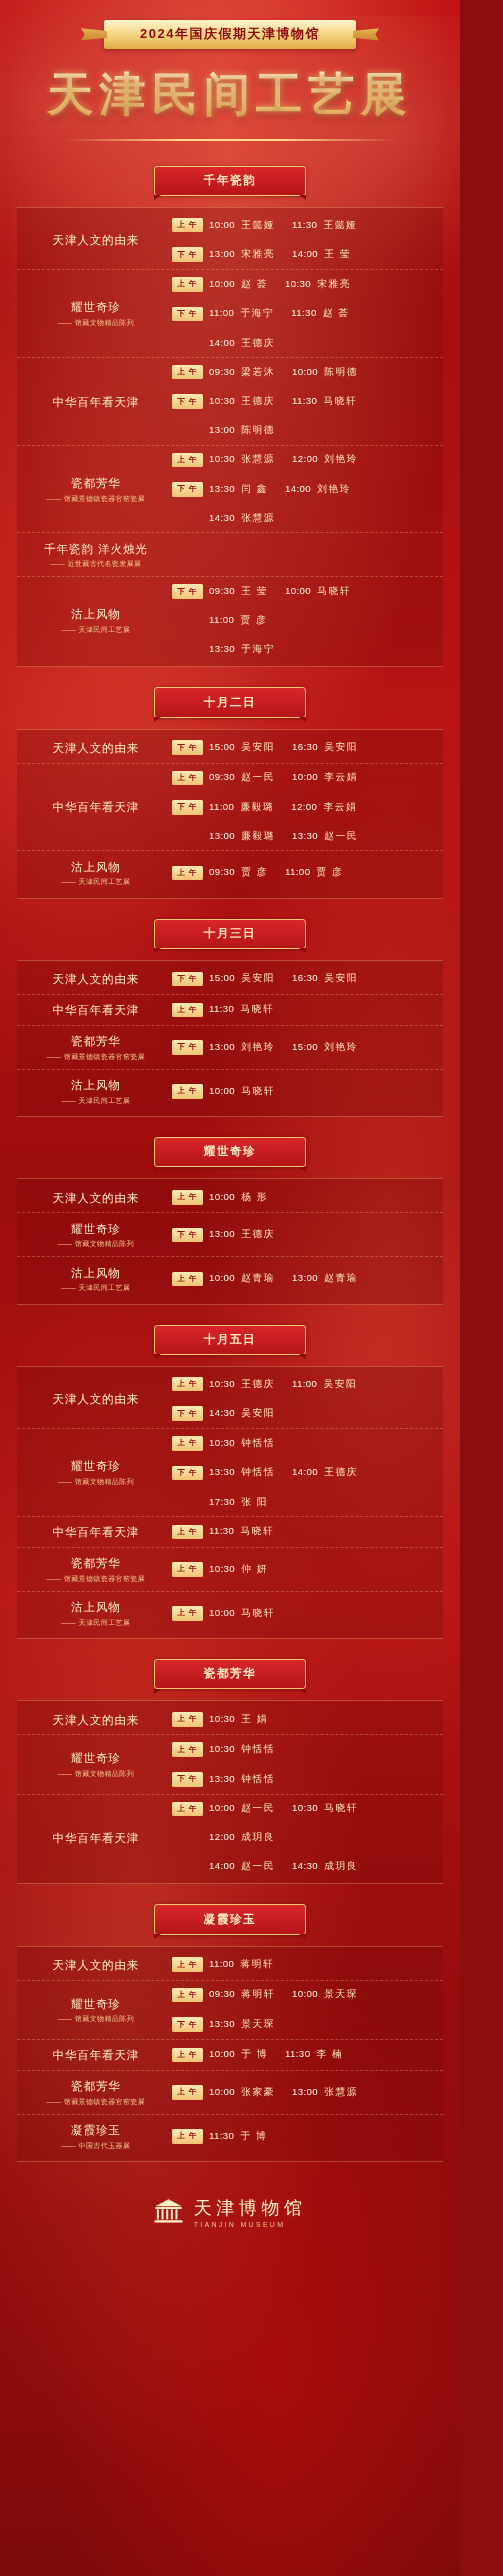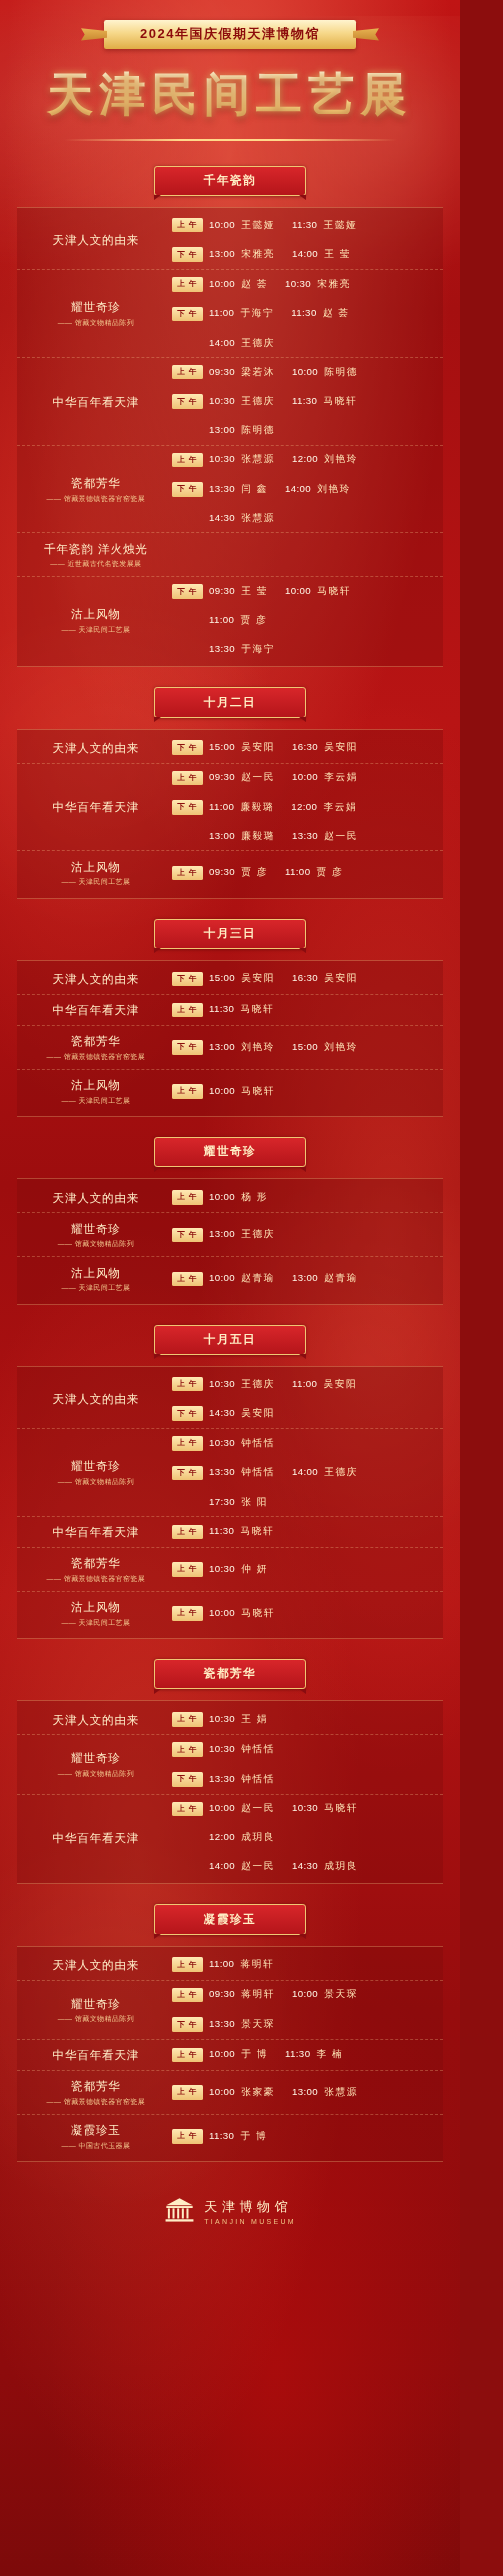--- a/index.html
+++ b/index.html
@@ -167,21 +167,21 @@
   .entry .t { color: #fff8e8; }
   .entry .p { color: #ffe7b8; margin-left: 6.2px; letter-spacing: 1.5px; }
 
   
   .footer { margin-top: 26px; padding: 7.7px 0 20px; text-align: center; }
   .logo-row { display: inline-flex; align-items: center; gap: 9.3px; }
   .logo-mark { width: 31px; height: 31px; }
   .logo-text { text-align: left; }
   .logo-cn {
     font-family: "DejaVu Serif", "Liberation Serif", serif;
-    font-size: 13px; letter-spacing: 4.6px; color: #ffeec6;
+    font-size: 18px; letter-spacing: 4.6px; color: #ffeec6;
   }
   .logo-en { font-size: 7px; letter-spacing: 2.3px; color: #f0c486; margin-top: 1.5px; }
 </style>
 </head>
 <body>
 
 <div class="poster">
   <div class="drape d1"></div>
   <div class="drape d2"></div>
   <div class="drape d3"></div>

